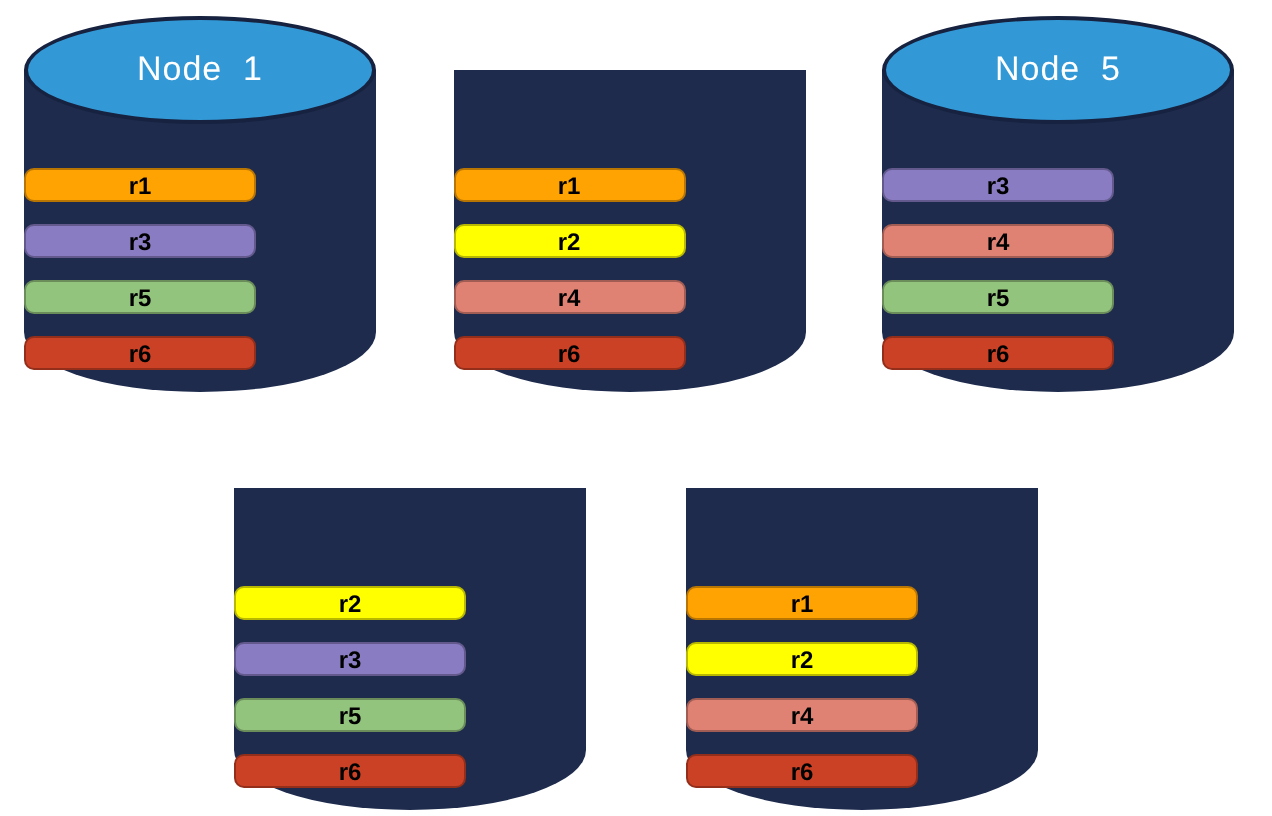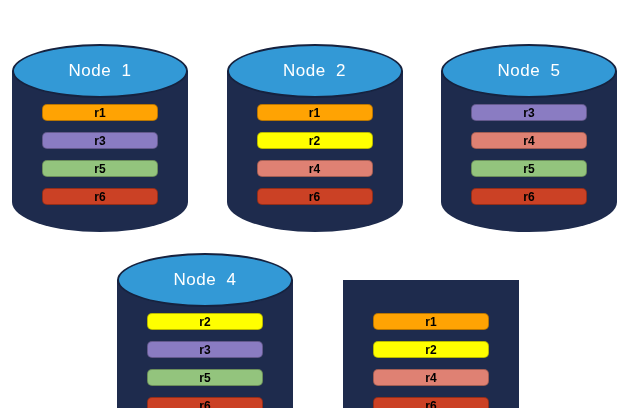--- a/index.html
+++ b/index.html
@@ -14,21 +14,20 @@
     height: 408px;
     background: #ffffff;
     overflow: hidden;
   }
   .row {
     display: flex;
   }
   .row-1 {
     justify-content: space-between;
     padding: 8px 19px 0 12px;
-    margin-top: 36px;
   }
   .row-2 {
     justify-content: center;
     gap: 50px;
     margin-top: 21px;
   }
   .cyl {
     position: relative;
     width: 176px;
     height: 188px;
@@ -60,26 +59,26 @@
   }
   .node-label {
     color: var(--node-text-color, #FFFFFF);
     font-size: 17px;
     font-weight: 400;
     white-space: pre;
     letter-spacing: 0.5px;
   }
   .bars {
     position: absolute;
-    top: 60px;
+    top: 76px;
     left: 0;
     right: 0;
     display: flex;
     flex-direction: column;
-    align-items: center;
+    align-items: flex-start;
     gap: 11px;
     z-index: 3;
   }
   .bar {
     width: 116px;
     height: 17px;
     box-sizing: border-box;
     border: 1px solid rgba(0,0,0,0.28);
     border-radius: 5px;
     display: flex;
@@ -113,23 +112,20 @@
           <div class="bar" style="background: rgb(147, 196, 125);">
             <span class="bar-label">r5</span>
           </div>
           <div class="bar" style="background: rgb(203, 65, 37);">
             <span class="bar-label">r6</span>
           </div>
         </div>
   </div>
       <div class="cyl">
     <div class="cyl-body"></div>
-    <div class="cyl-top">
-      <span class="node-label">Node  2</span>
-    </div>
     <div class="bars">
           <div class="bar" style="background: rgb(255, 163, 3);">
             <span class="bar-label">r1</span>
           </div>
           <div class="bar" style="background: rgb(255, 255, 0);">
             <span class="bar-label">r2</span>
           </div>
           <div class="bar" style="background: rgb(223, 129, 115);">
             <span class="bar-label">r4</span>
           </div>
@@ -155,23 +151,20 @@
           </div>
           <div class="bar" style="background: rgb(203, 65, 37);">
             <span class="bar-label">r6</span>
           </div>
         </div>
   </div>
     </div>
   <div class="row row-2">
       <div class="cyl">
     <div class="cyl-body"></div>
-    <div class="cyl-top">
-      <span class="node-label">Node  4</span>
-    </div>
     <div class="bars">
           <div class="bar" style="background: rgb(255, 255, 0);">
             <span class="bar-label">r2</span>
           </div>
           <div class="bar" style="background: rgb(138, 124, 194);">
             <span class="bar-label">r3</span>
           </div>
           <div class="bar" style="background: rgb(147, 196, 125);">
             <span class="bar-label">r5</span>
           </div>

